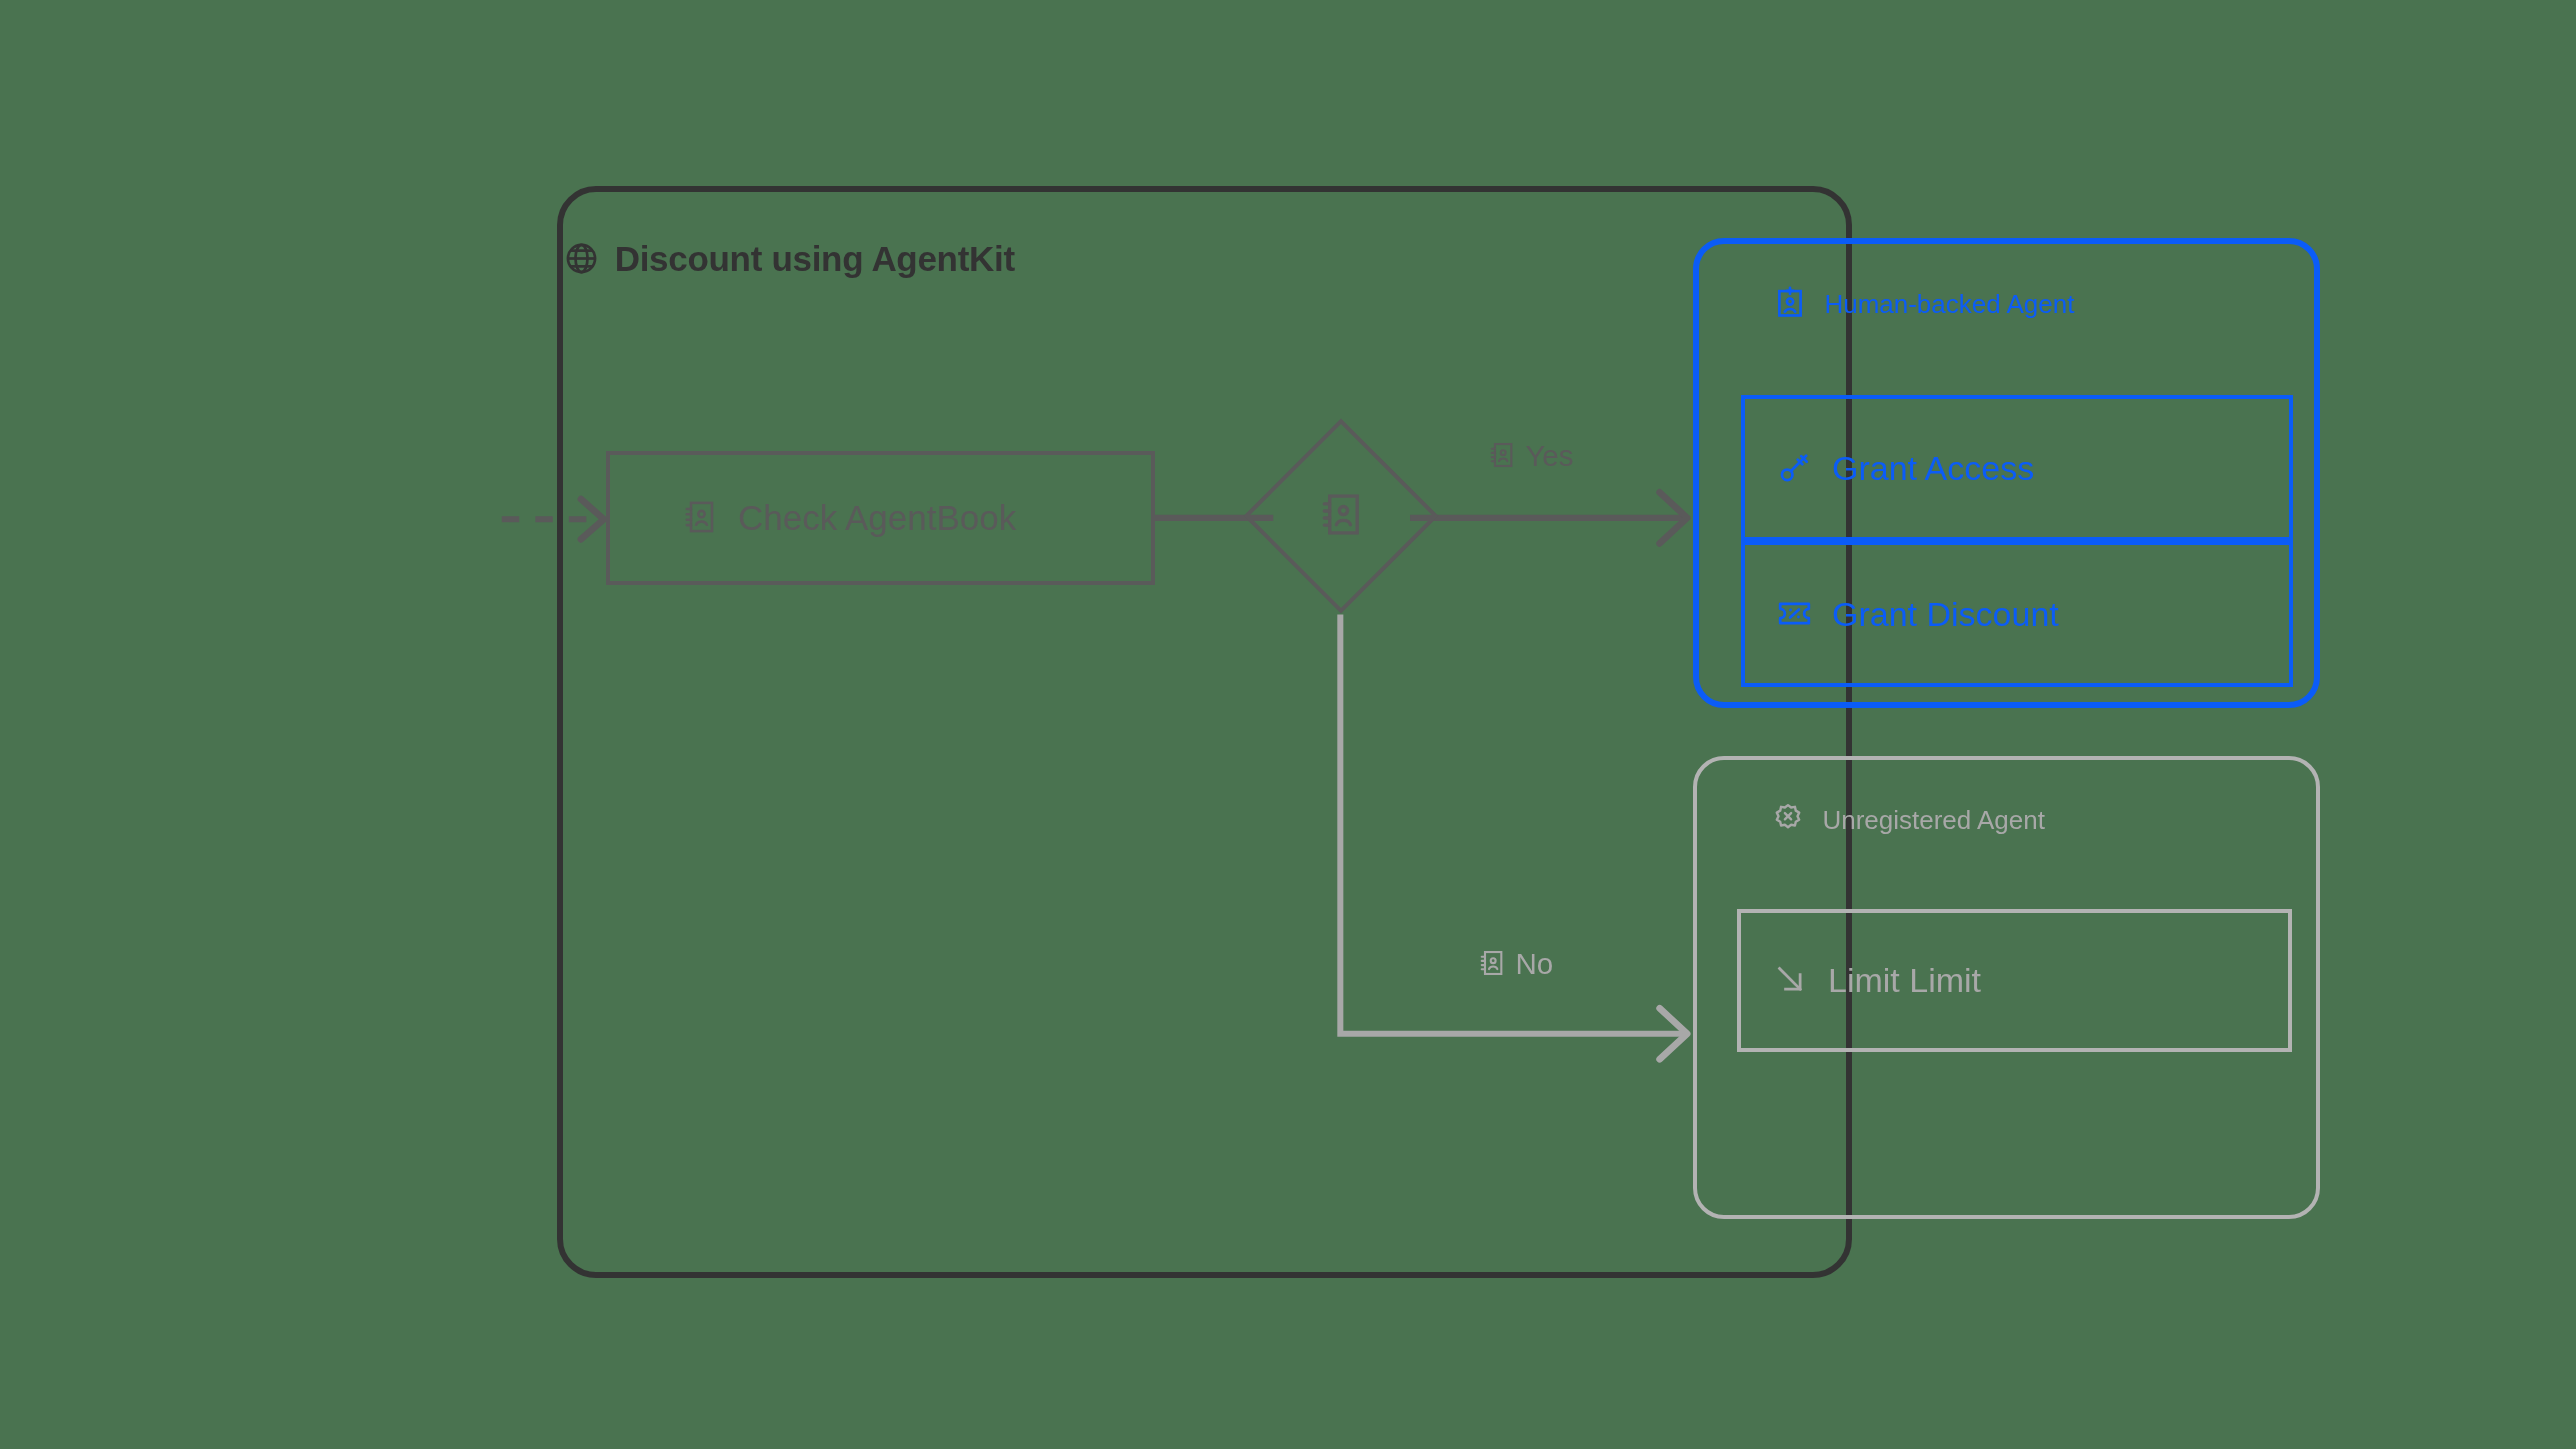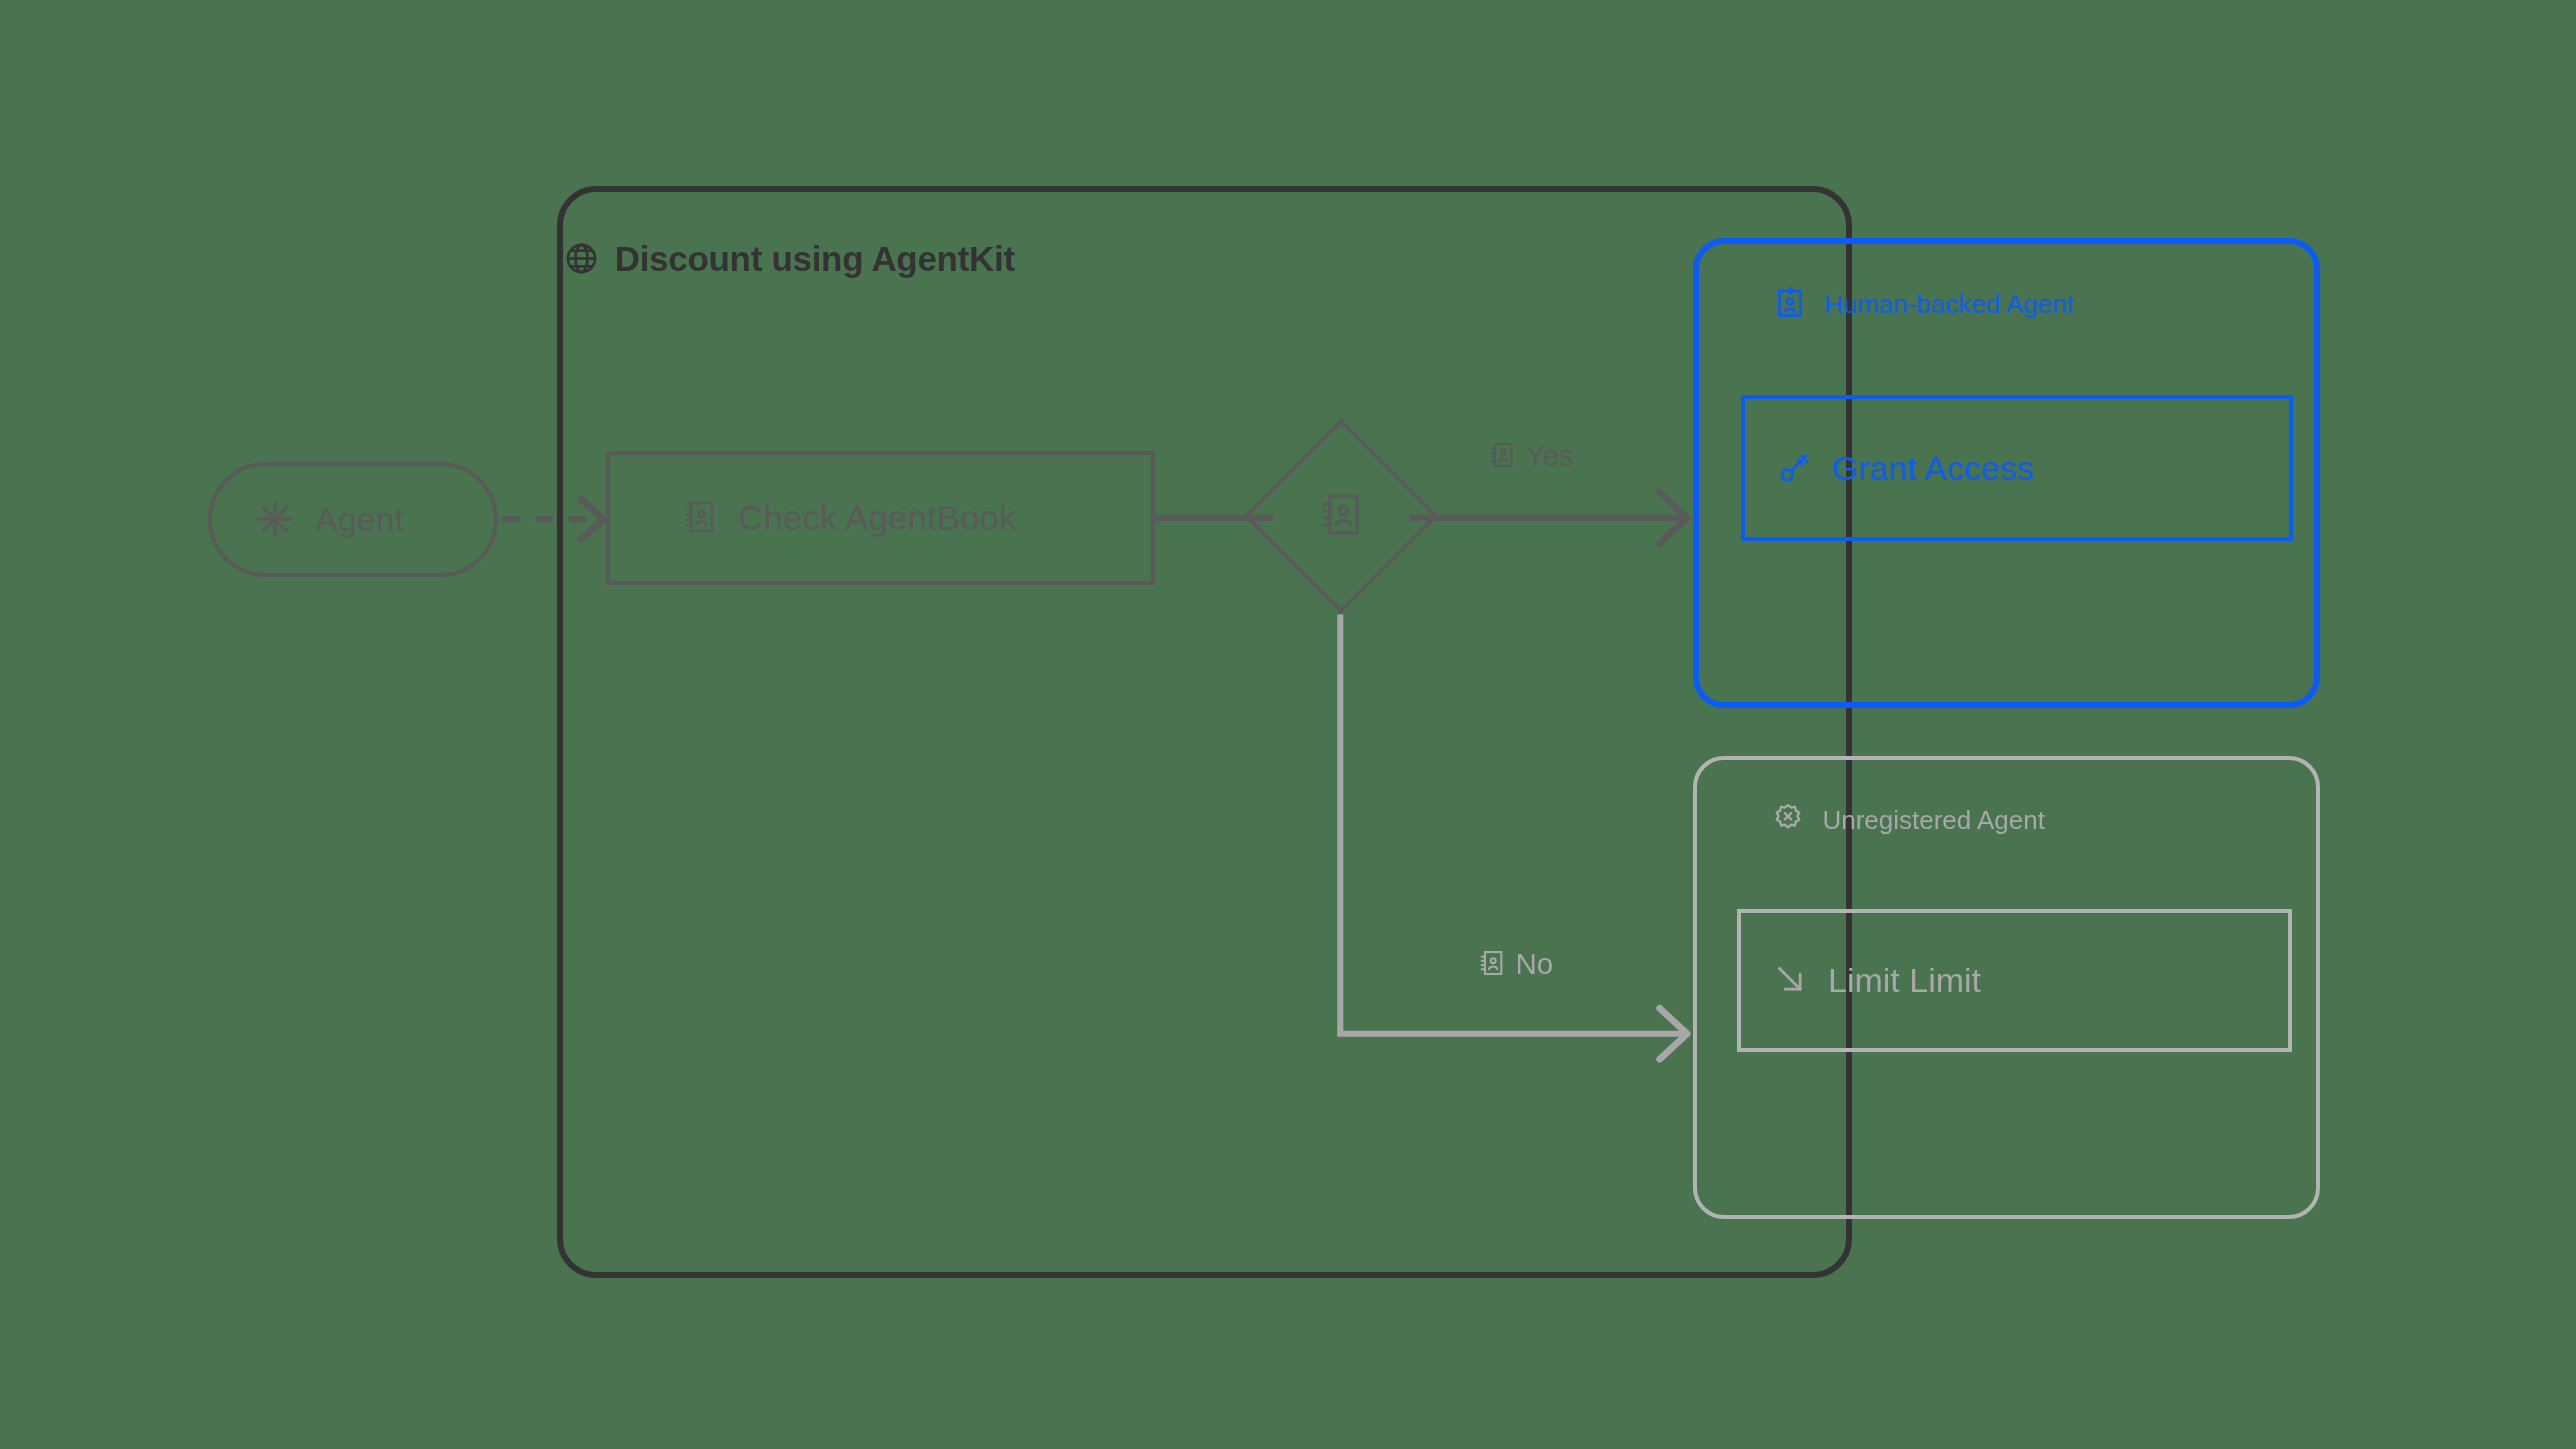--- a/index.html
+++ b/index.html
@@ -205,31 +205,20 @@
       <line x1="2102" y1="772" x2="2510" y2="772" stroke="#5a5a5a" stroke-width="9"></line>
       <polyline points="2474,734 2515,772 2474,810" fill="none" stroke="#5a5a5a" stroke-width="10" stroke-linecap="round" stroke-linejoin="round"></polyline>
     </g>
 
     <g>
       <path d="M 1998 916 L 1998 1541 L 2510 1541" fill="none" stroke="#a8a8a8" stroke-width="9"></path>
       <polyline points="2474,1503 2515,1541 2474,1579" fill="none" stroke="#a8a8a8" stroke-width="10" stroke-linecap="round" stroke-linejoin="round"></polyline>
     </g>
   </svg>
 
-  <div class="agent-pill">
-    <span class="icon">
-      <svg width="42" height="42" viewBox="0 0 24 24" fill="none" stroke="#5a5a5a" stroke-width="1.9" stroke-linecap="round">
-        <line x1="12" y1="2.5" x2="12" y2="21.5"></line>
-        <line x1="2.5" y1="12" x2="21.5" y2="12"></line>
-        <line x1="5.3" y1="5.3" x2="18.7" y2="18.7"></line>
-        <line x1="18.7" y1="5.3" x2="5.3" y2="18.7"></line>
-      </svg>
-    </span>
-    <span class="agent-pill-label">Agent</span>
-  </div>
 
   <div class="website-container">
     <div class="container-header">
       <span class="icon">
         <svg width="35" height="35" viewBox="0 0 24 24" fill="none" stroke="#333333" stroke-width="1.85">
           <circle cx="12" cy="12" r="9.3"></circle>
           <ellipse cx="12" cy="12" rx="4.1" ry="9.3"></ellipse>
           <line x1="2.7" y1="12" x2="21.3" y2="12"></line>
           <line x1="4.4" y1="6.6" x2="19.6" y2="6.6"></line>
           <line x1="4.4" y1="17.4" x2="19.6" y2="17.4"></line>
@@ -317,20 +306,31 @@
         <span class="icon">
           <svg width="35" height="35" viewBox="0 0 24 24" fill="none" stroke="#0b5cf7" stroke-width="1.9" stroke-linecap="round">
             <circle cx="7" cy="17" r="3.6"></circle>
             <line x1="9.6" y1="14.4" x2="20" y2="4"></line>
             <line x1="16.6" y1="4.2" x2="20.4" y2="8"></line>
             <line x1="14.2" y1="6.6" x2="17.4" y2="9.8"></line>
           </svg>
         </span>
         <span class="action-label">Grant Access</span>
       </div>
+      <div class="action-row">
+        <span class="icon">
+          <svg width="35" height="35" viewBox="0 0 24 24" fill="none" stroke="#0b5cf7" stroke-width="1.9" stroke-linecap="round" stroke-linejoin="round">
+            <path d="M2.2 5.4h19.6v3.4a3.2 3.2 0 0 0 0 6.4v3.4H2.2v-3.4a3.2 3.2 0 0 0 0-6.4z"></path>
+            <line x1="9" y1="14.8" x2="15" y2="9.2"></line>
+            <circle cx="9.3" cy="9.6" r="0.95" fill="#0b5cf7" stroke="none"></circle>
+            <circle cx="14.7" cy="14.4" r="0.95" fill="#0b5cf7" stroke="none"></circle>
+          </svg>
+        </span>
+        <span class="action-label">Grant Discount</span>
+      </div>
     </div>
   </div>
 
   <div class="group unregistered">
     <div class="group-header">
       <span class="icon">
         <svg width="34" height="34" viewBox="0 0 24 24" fill="none" stroke="#a8a8a8" stroke-width="1.7" stroke-linecap="round" stroke-linejoin="round">
           <path d="M12 2.2l2.2 1.7 2.7-.5.6 2.7 2.4 1.4-1.2 2.5 1.2 2.5-2.4 1.4-.6 2.7-2.7-.5L12 17.8l-2.2-1.7-2.7.5-.6-2.7-2.4-1.4 1.2-2.5-1.2-2.5 2.4-1.4.6-2.7 2.7.5z"></path>
           <line x1="9.8" y1="7.8" x2="14.2" y2="12.2"></line>
           <line x1="14.2" y1="7.8" x2="9.8" y2="12.2"></line>

